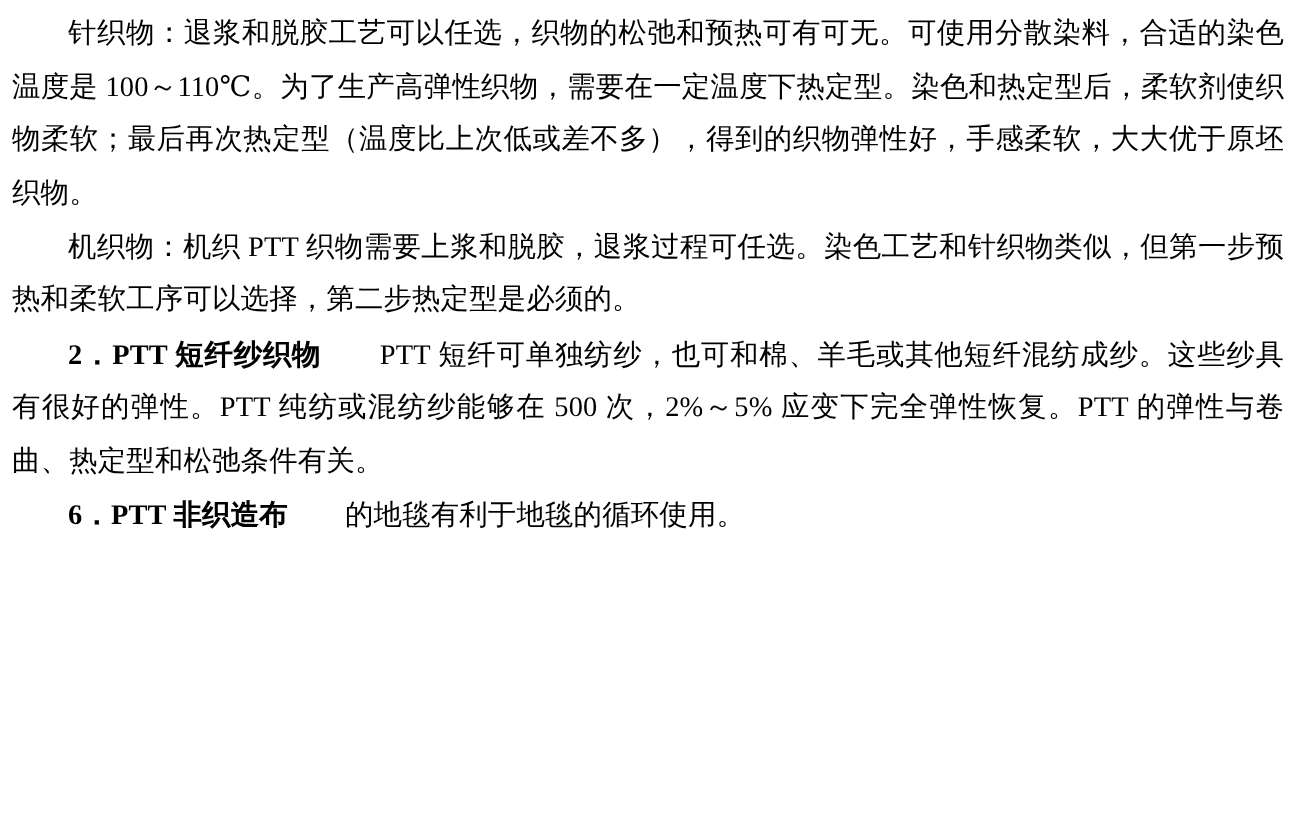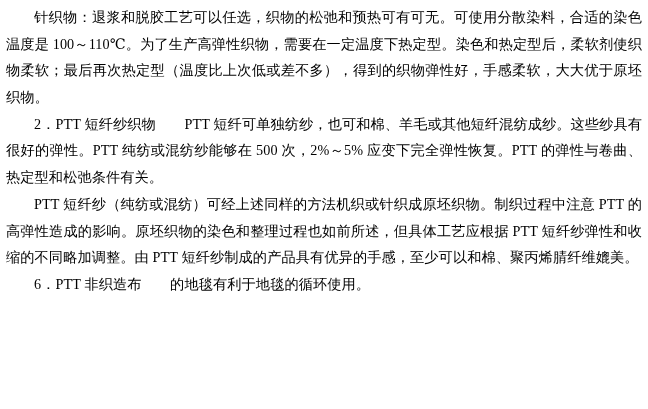--- a/index.html
+++ b/index.html
@@ -33,41 +33,41 @@
     line-height: 26.6px;
     text-align: justify;
     text-justify: inter-ideograph;
     letter-spacing: 0.1px;
     white-space: normal;
   }
   p.indent2 {
     text-indent: 28px;
   }
   .hd {
-    font-weight: normal;
+    font-weight: bold;
   }
 </style>
 </head>
 <body>
 
 <div class="page">
   <div class="body-text">
 
     <p class="para indent2">
       <span>针织物：退浆和脱胶工艺可以任选，织物的松弛和预热可有可无。可使用分散染料，合适的染色温度是 100～110℃。为了生产高弹性织物，需要在一定温度下热定型。染色和热定型后，柔软剂使织物柔软；最后再次热定型（温度比上次低或差不多），得到的织物弹性好，手感柔软，大大优于原坯织物。</span>
     </p>
 
+    <p class="para indent2">
+      <span>机织物：机织 PTT 织物需要上浆和脱胶，退浆过程可任选。染色工艺和针织物类似，但第一步预热和柔软工序可以选择，第二步热定型是必须的。</span>
+    </p>
 
     <p class="para indent2">
       <span><span class="hd">2．PTT 短纤纱织物</span><span>　　PTT 短纤可单独纺纱，也可和棉、羊毛或其他短纤混纺成纱。这些纱具有很好的弹性。PTT 纯纺或混纺纱能够在 500 次，2%～5% 应变下完全弹性恢复。PTT 的弹性与卷曲、热定型和松弛条件有关。</span></span>
     </p>
 
-    <p class="para indent2">
-      <span>PTT 短纤纱（纯纺或混纺）可经上述同样的方法机织或针织成原坯织物。制织过程中注意 PTT 的高弹性造成的影响。原坯织物的染色和整理过程也如前所述，但具体工艺应根据 PTT 短纤纱弹性和收缩的不同略加调整。由 PTT 短纤纱制成的产品具有优异的手感，至少可以和棉、聚丙烯腈纤维媲美。</span>
-    </p>
 
     <p class="para indent2">
       <span><span class="hd">6．PTT 非织造布</span><span>　　的地毯有利于地毯的循环使用。</span></span>
     </p>
 
 
     <p class="para indent2">
       
     </p>
 

